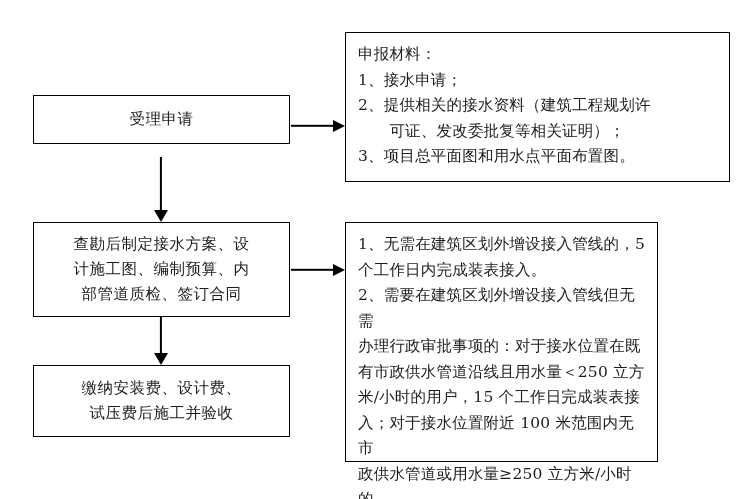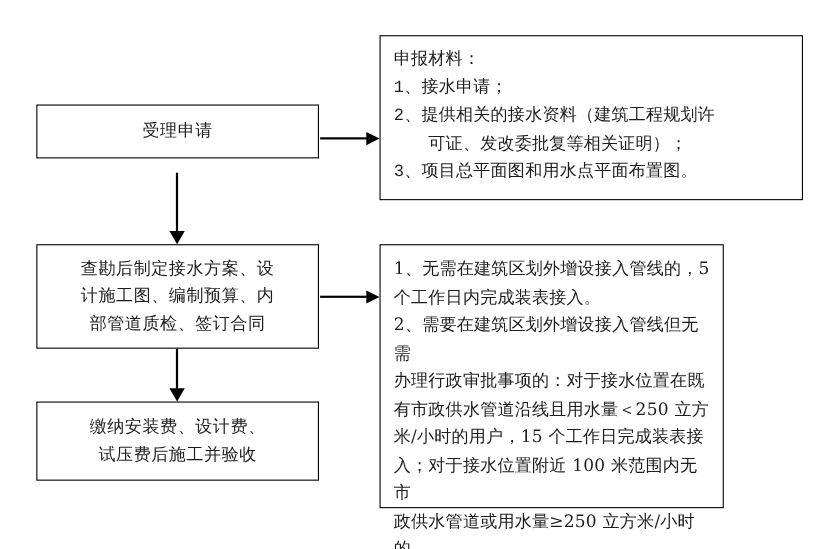--- a/index.html
+++ b/index.html
@@ -34,21 +34,21 @@
     padding:9px 10px 8px 12px;
   }
   .note .lines{
     font-size:15.5px;
     line-height:25.5px;
     letter-spacing:.2px;
     white-space:pre-line;
     text-align:left;
   }
   
-  .note.hang .lines{white-space:pre-line;font-family:Liberation Mono, monospace;}
+  .note.hang .lines{white-space:pre-line;}
 
   
   #box-accept     {left:33px; top:95px;  width:257px; height:49px;}
   #box-plan       {left:33px; top:222px; width:257px; height:95px;}
   #box-pay        {left:33px; top:365px; width:257px; height:72px;}
   #box-materials  {left:345px;top:32px;  width:385px; height:150px;}
   #box-timeline   {left:345px;top:222px; width:313px; height:240px;}
 
   
   .arrow{position:absolute;}

